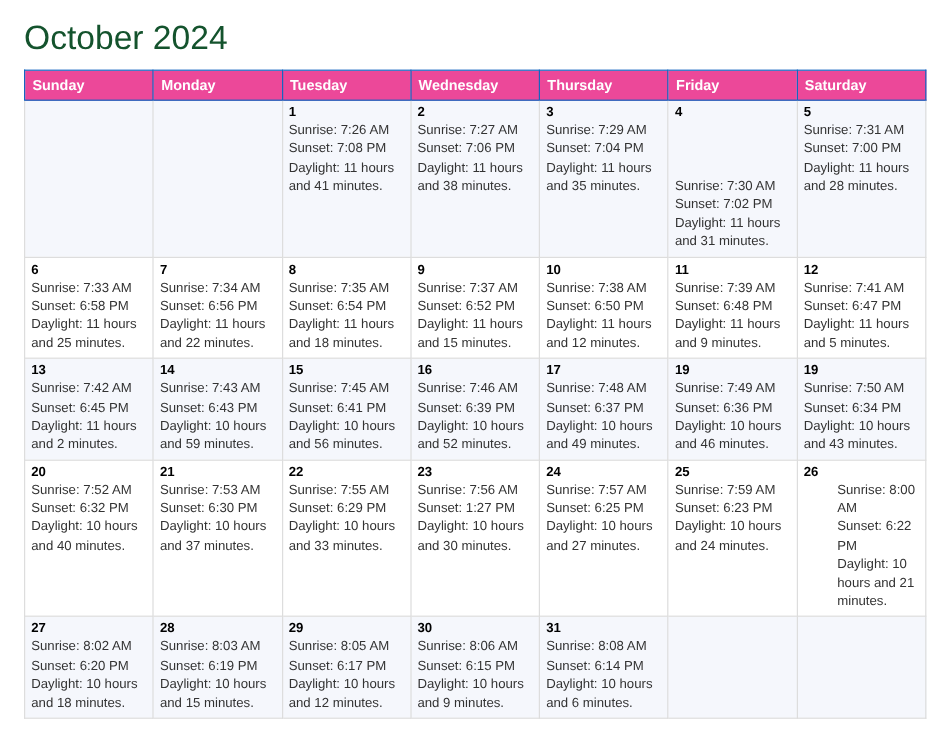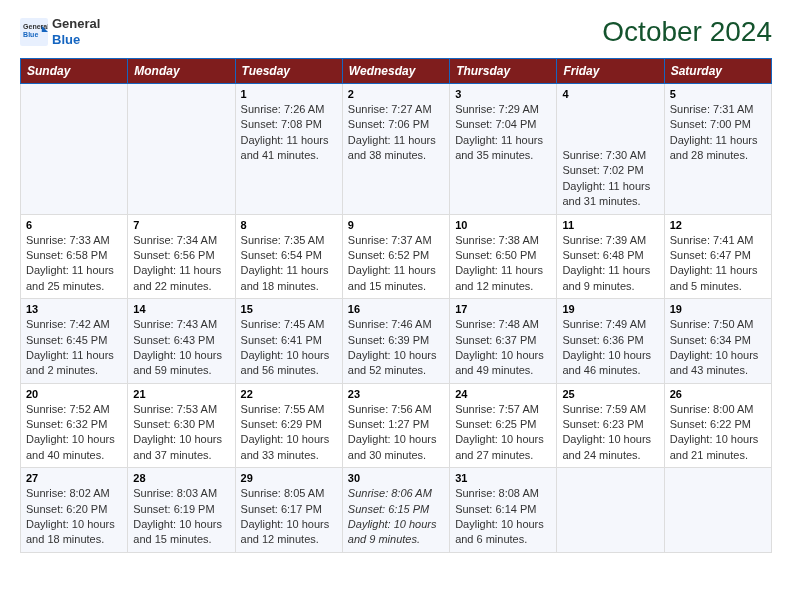--- a/index.html
+++ b/index.html
@@ -43,23 +43,22 @@
     .location {
       font-size: 14px;
       color: #555;
     }
     table {
       width: 100%;
       border-collapse: collapse;
       font-size: 10px;
     }
     thead tr {
-      background-color: #7f1d1d;
+      background-color: #ec4899;
       color: #fff;
-      font-style: italic;
     }
     thead th {
       padding: 5px 6px;
       font-size: 12px;
       font-weight: bold;
       text-align: left;
       border: 1px solid #1565c0;
     }
     tbody tr {
       vertical-align: top;
@@ -86,32 +85,20 @@
     .day-info {
       font-size: 11px;
       color: #333;
       line-height: 1.4;
     }
   </style>
 </head>
 <body>
 
 <div class="header">
-  <div class="logo">
-    <svg class="logo-icon" viewBox="0 0 36 36" xmlns="http://www.w3.org/2000/svg">
-      <rect width="36" height="36" rx="3" fill="#e8f0fe"></rect>
-      <text x="4" y="14" font-size="9" font-weight="bold" fill="#333" font-family="Arial">General</text>
-      <text x="4" y="25" font-size="9" font-weight="bold" fill="#1565c0" font-family="Arial">Blue</text>
-      <polygon points="28,10 36,18 28,18" fill="#1565c0"></polygon>
-    </svg>
-    <div>
-      <div class="logo-text">General</div>
-      <div class="logo-text logo-blue">Blue</div>
-    </div>
-  </div>
   <div class="title-block">
     <div class="month-title">October 2024</div>
   </div>
 </div>
 
 <table>
   <thead>
     <tr>
     <th>Sunday</th>
         <th>Monday</th>
@@ -277,21 +264,21 @@
 Daylight: 10 hours and 27 minutes.</div>
         </td>
         <td>
           <span class="day-num">25</span>
           <div class="day-info" style="white-space: pre-line;">Sunrise: 7:59 AM
 Sunset: 6:23 PM
 Daylight: 10 hours and 24 minutes.</div>
         </td>
         <td>
           <span class="day-num">26</span>
-          <div class="day-info" style="white-space: pre-line;">Sunrise: 8:00 AM
+          <div class="day-info" style="white-space: pre-line; margin-left: 28px;">Sunrise: 8:00 AM
 Sunset: 6:22 PM
 Daylight: 10 hours and 21 minutes.</div>
         </td>
       </tr>
       <tr>
         <td>
           <span class="day-num">27</span>
           <div class="day-info" style="white-space: pre-line;">Sunrise: 8:02 AM
 Sunset: 6:20 PM
 Daylight: 10 hours and 18 minutes.</div>
@@ -303,21 +290,21 @@
 Daylight: 10 hours and 15 minutes.</div>
         </td>
         <td>
           <span class="day-num">29</span>
           <div class="day-info" style="white-space: pre-line;">Sunrise: 8:05 AM
 Sunset: 6:17 PM
 Daylight: 10 hours and 12 minutes.</div>
         </td>
         <td>
           <span class="day-num">30</span>
-          <div class="day-info" style="white-space: pre-line; font-style: italic;">Sunrise: 8:06 AM
+          <div class="day-info" style="white-space: pre-line;">Sunrise: 8:06 AM
 Sunset: 6:15 PM
 Daylight: 10 hours and 9 minutes.</div>
         </td>
         <td>
           <span class="day-num">31</span>
           <div class="day-info" style="white-space: pre-line;">Sunrise: 8:08 AM
 Sunset: 6:14 PM
 Daylight: 10 hours and 6 minutes.</div>
         </td>
         <td></td>

